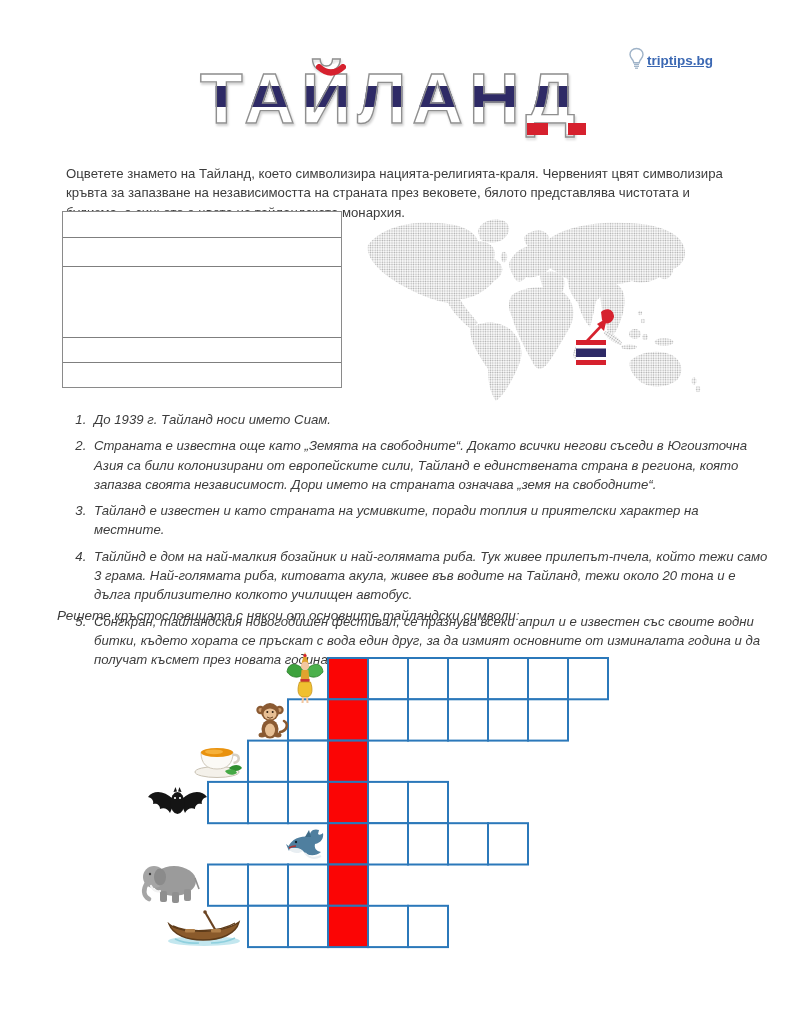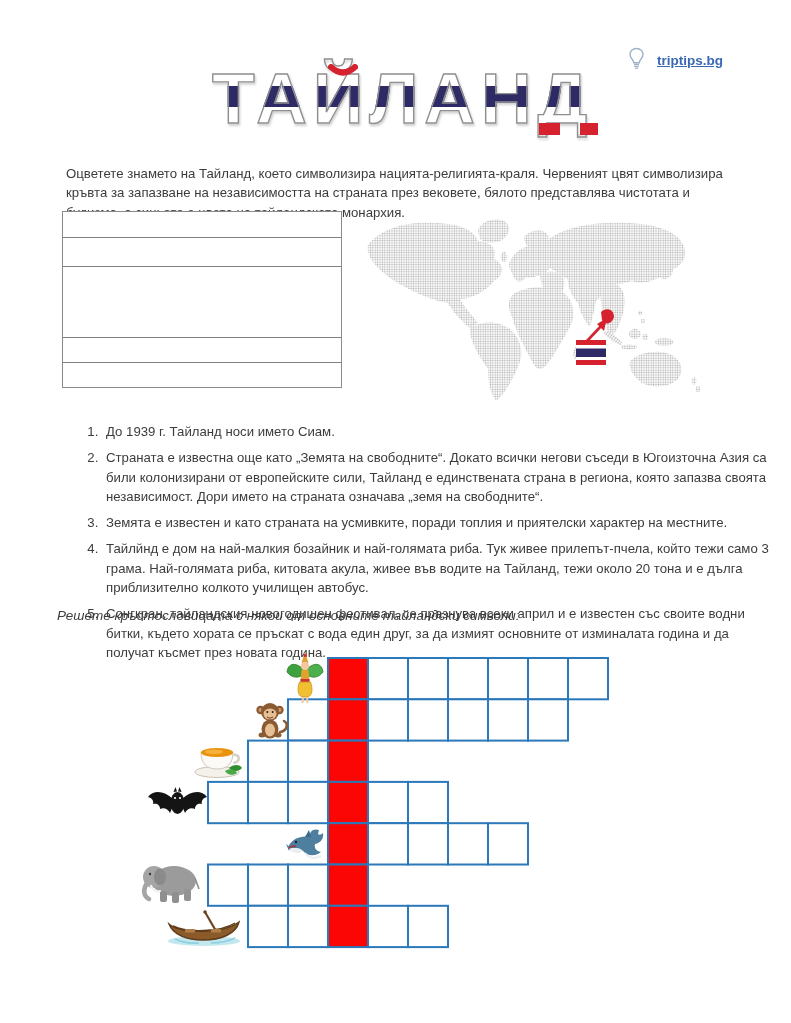--- a/index.html
+++ b/index.html
@@ -1,24 +1,24 @@
 <!DOCTYPE html>
 <html><head>
 <meta charset="utf-8">
 <style>
   html,body{margin:0;padding:0;background:#e9e9e9;}
   .page{
     position:relative;width:791px;height:1023px;margin:0 auto;background:#ffffff;
     font-family:"Liberation Sans", sans-serif;color:#3c3c3c;overflow:hidden;
   }
   
-  .brand{position:absolute;top:47px;left:628px;display:flex;align-items:center;gap:12px;}
+  .brand{position:absolute;top:47px;left:628px;display:flex;align-items:center;gap:2px;}
   .brand a{font-size:13.5px;color:#3b68b3;text-decoration:underline;font-weight:bold;}
   
-  .title-wrap{position:absolute;left:212px;top:64px;width:400px;height:76px;}
+  .title-wrap{position:absolute;left:200px;top:64px;width:400px;height:76px;}
   .title-text{
     font-size:70px;font-weight:bold;letter-spacing:6px;line-height:70px;white-space:nowrap;
     background:linear-gradient(180deg,#ffffff 0%,#ffffff 31%,#2e2a66 31%,#2e2a66 61%,#ffffff 61%,#ffffff 100%);
     -webkit-background-clip:text;background-clip:text;color:transparent;
     -webkit-text-stroke:1.4px #8f8f8f;
     filter:drop-shadow(1px 2px 1px rgba(0,0,0,0.18));
   }
   .breve{position:absolute;left:116px;top:0px;width:30px;height:15px;}
   .d-foot{position:absolute;background:#d6212e;height:12px;top:59px;}
   .d-foot.f1{left:327px;width:21px;}
@@ -28,21 +28,21 @@
   
   .flag-template{position:absolute;left:62px;top:211px;width:280px;height:177px;
     border:1px solid #8a8a8a;box-sizing:border-box;display:flex;flex-direction:column;}
   .flag-template .stripe{border-bottom:1.5px solid #7f7f7f;background:#fff;}
   .flag-template .stripe:last-child{border-bottom:none;}
   .s1{height:25px;} .s2{height:28px;} .s3{height:70px;} .s4{height:24px;} .s5{flex:1;}
   
   .map{position:absolute;left:362px;top:213px;width:418px;height:192px;}
   
   .facts{position:absolute;left:66px;top:410px;width:678px;font-size:13.2px;line-height:19.3px;
-    margin:12px;padding:0 0 0 24px;}
+    margin:0;padding:0 0 0 24px;font-style:italic;}
   .facts li{margin-bottom:7px;padding-left:4px;}
   
   .instruction{position:absolute;left:57px;top:594px;font-size:13.5px;font-style:italic;}
   .cw-svg{position:absolute;left:0;top:0;width:791px;height:1023px;}
   .cw-icon{position:absolute;}
 </style>
 </head>
 <body>
 
 <div class="page">
@@ -123,21 +123,21 @@
         <rect x="214" y="127" width="30" height="5" fill="#d6212e"></rect>
         <rect x="214" y="135.5" width="30" height="8.5" fill="#2e2a66"></rect>
         <rect x="214" y="147" width="30" height="5" fill="#d6212e"></rect>
       </g>
     </svg>
   </div>
 
   <ol class="facts">
     <li>До 1939 г. Тайланд носи името Сиам.</li>
     <li>Страната е известна още като „Земята на свободните“. Докато всички негови съседи в Югоизточна Азия са били колонизирани от европейските сили, Тайланд е единствената страна в региона, която запазва своята независимост. Дори името на страната означава „земя на свободните“.</li>
-    <li>Земята е известен и като страната на усмивките, поради топлия и приятелски характер на местните.</li>
+    <li>Тайланд е известен и като страната на усмивките, поради топлия и приятелски характер на местните.</li>
     <li>Тайлйнд е дом на най-малкия бозайник и най-голямата риба. Тук живее прилепът-пчела, който тежи само 3 грама. Най-голямата риба, китовата акула, живее във водите на Тайланд, тежи около 20 тона и е дълга приблизително колкото училищен автобус.</li>
     <li>Сонгкран, тайландския новогодишен фестивал, се празнува всеки април и е известен със своите водни битки, където хората се пръскат с вода един друг, за да измият основните от изминалата година и да получат късмет през новата година.</li>
   </ol>
 
   <p class="instruction">Решете кръстословицата с някои от основните тайландски символи:</p>
   <svg class="cw-svg" id="crossword-svg">
       <rect x="328" y="658.0" width="40" height="41.3" fill="#fb0505" stroke="#2b78ba" stroke-width="2"></rect>
       <rect x="368" y="658.0" width="40" height="41.3" fill="#ffffff" stroke="#2b78ba" stroke-width="2"></rect>
       <rect x="408" y="658.0" width="40" height="41.3" fill="#ffffff" stroke="#2b78ba" stroke-width="2"></rect>
       <rect x="448" y="658.0" width="40" height="41.3" fill="#ffffff" stroke="#2b78ba" stroke-width="2"></rect>

